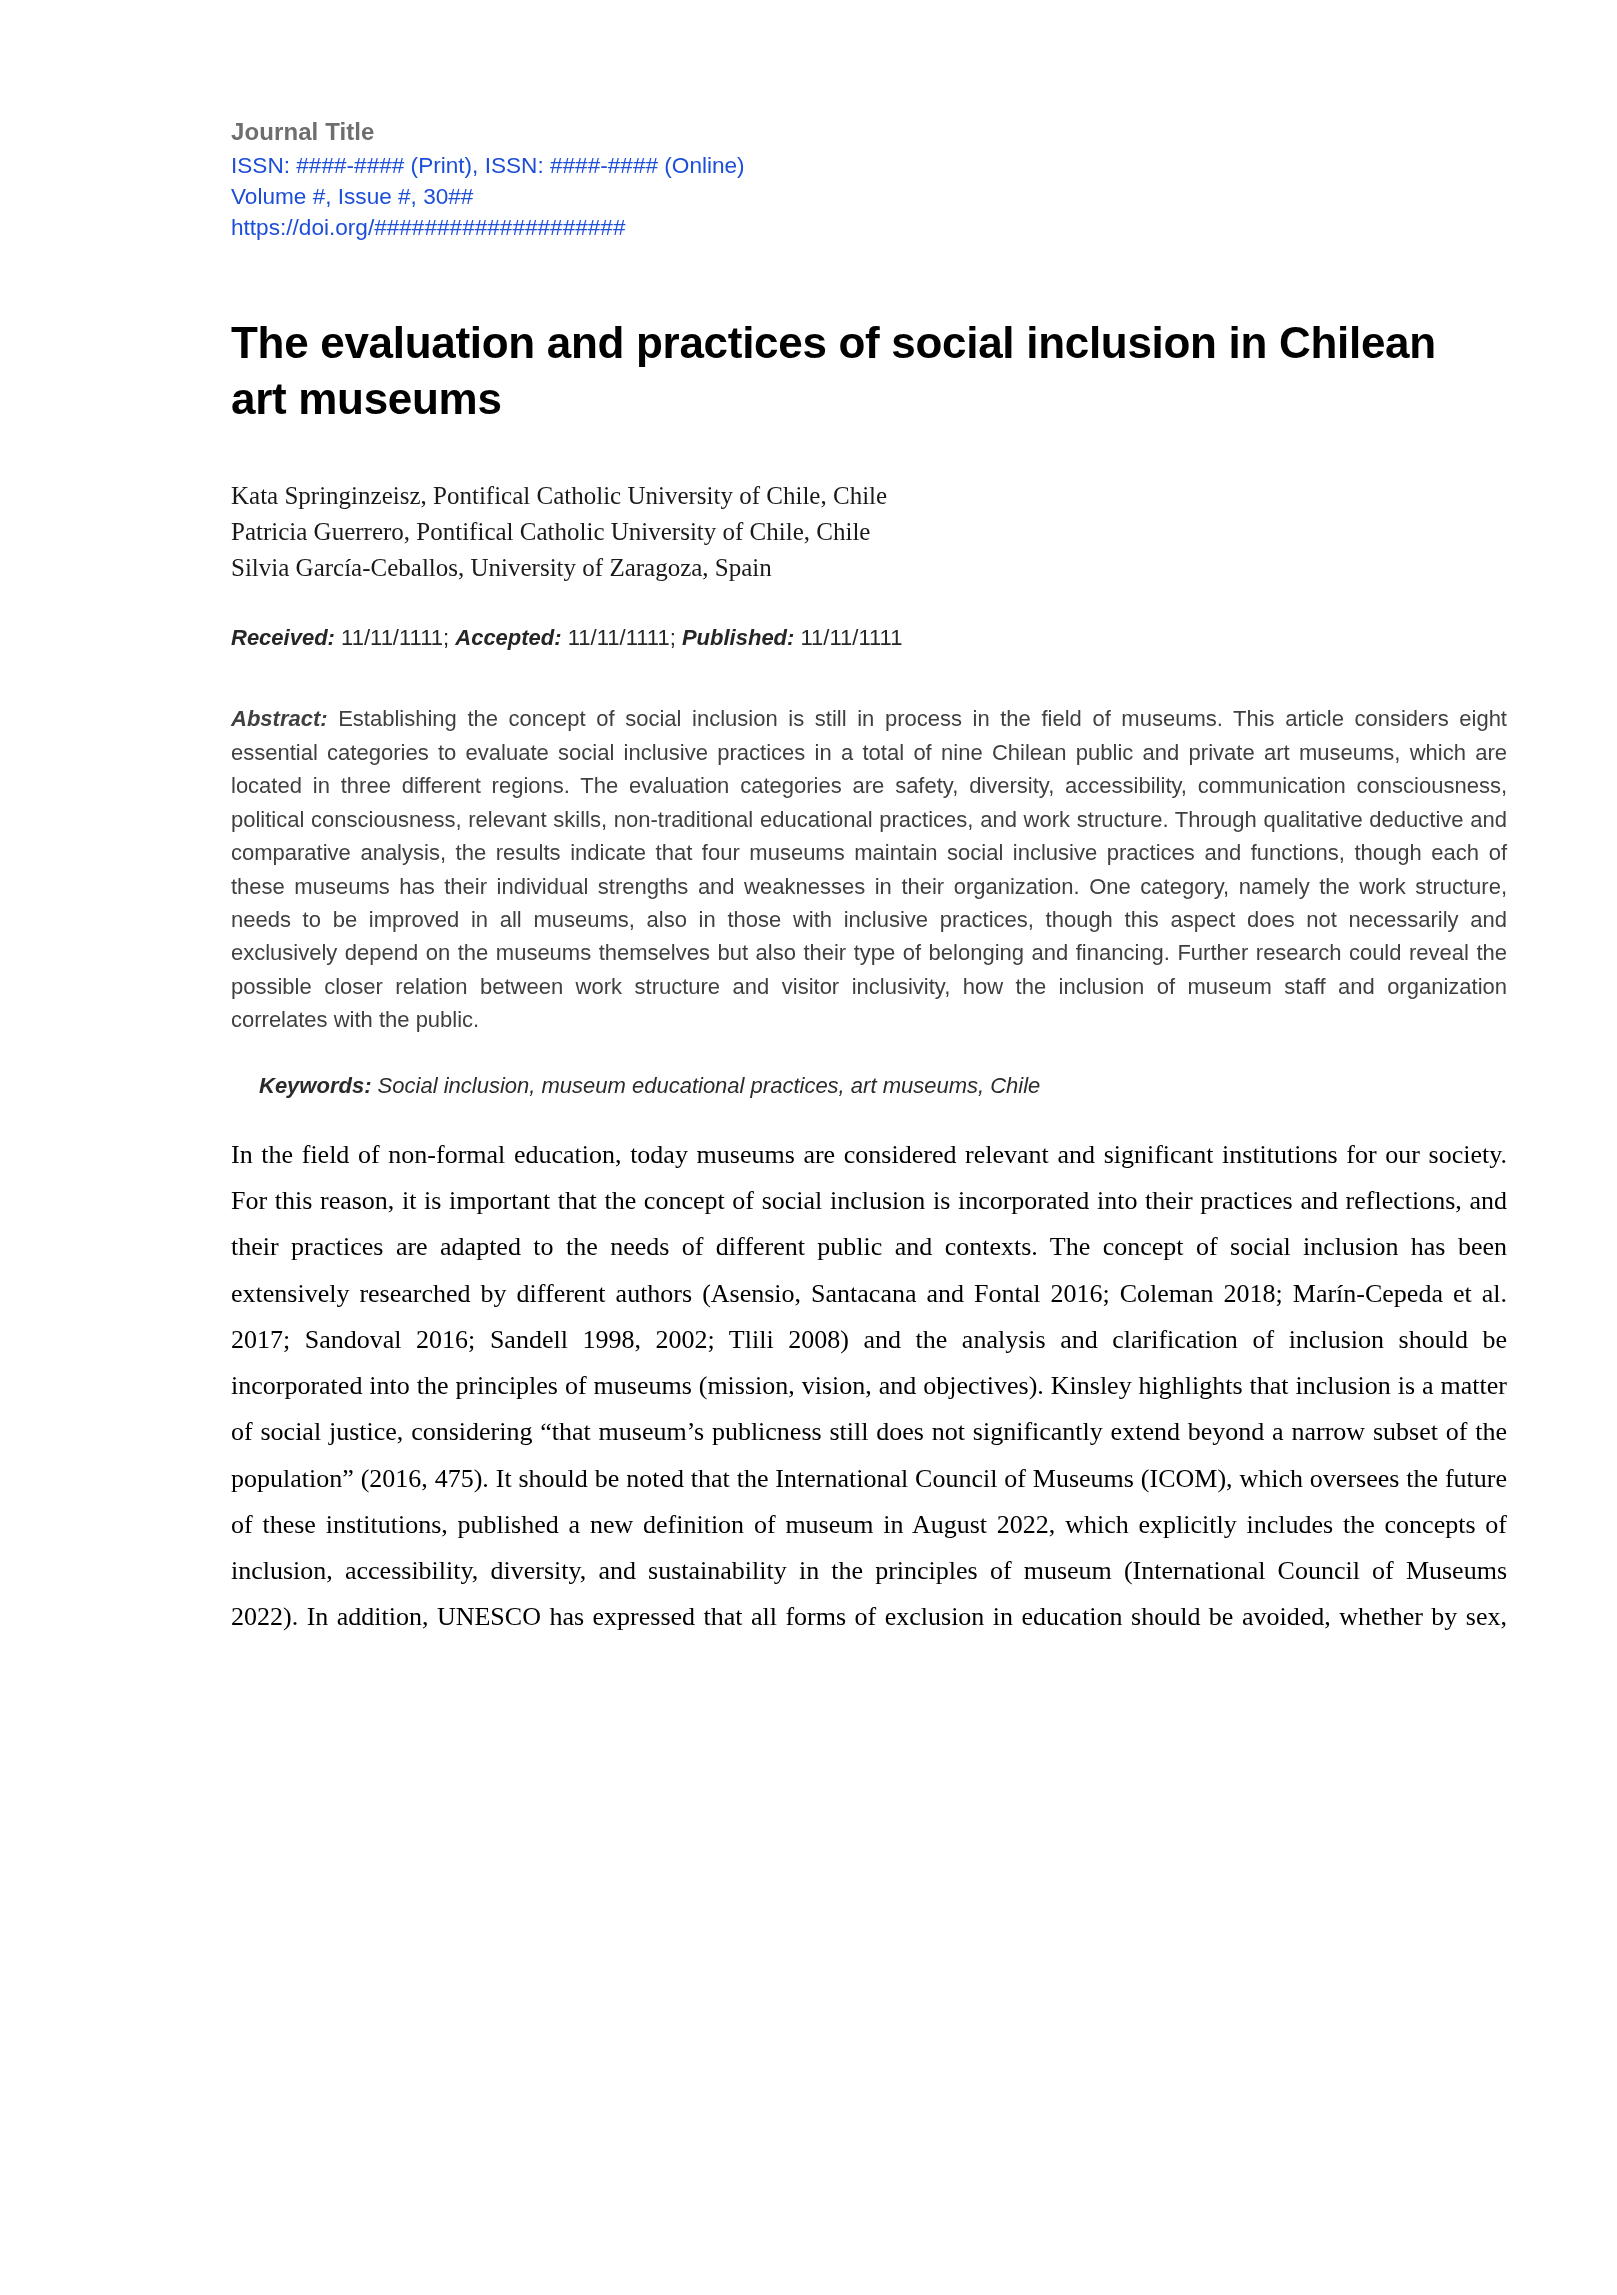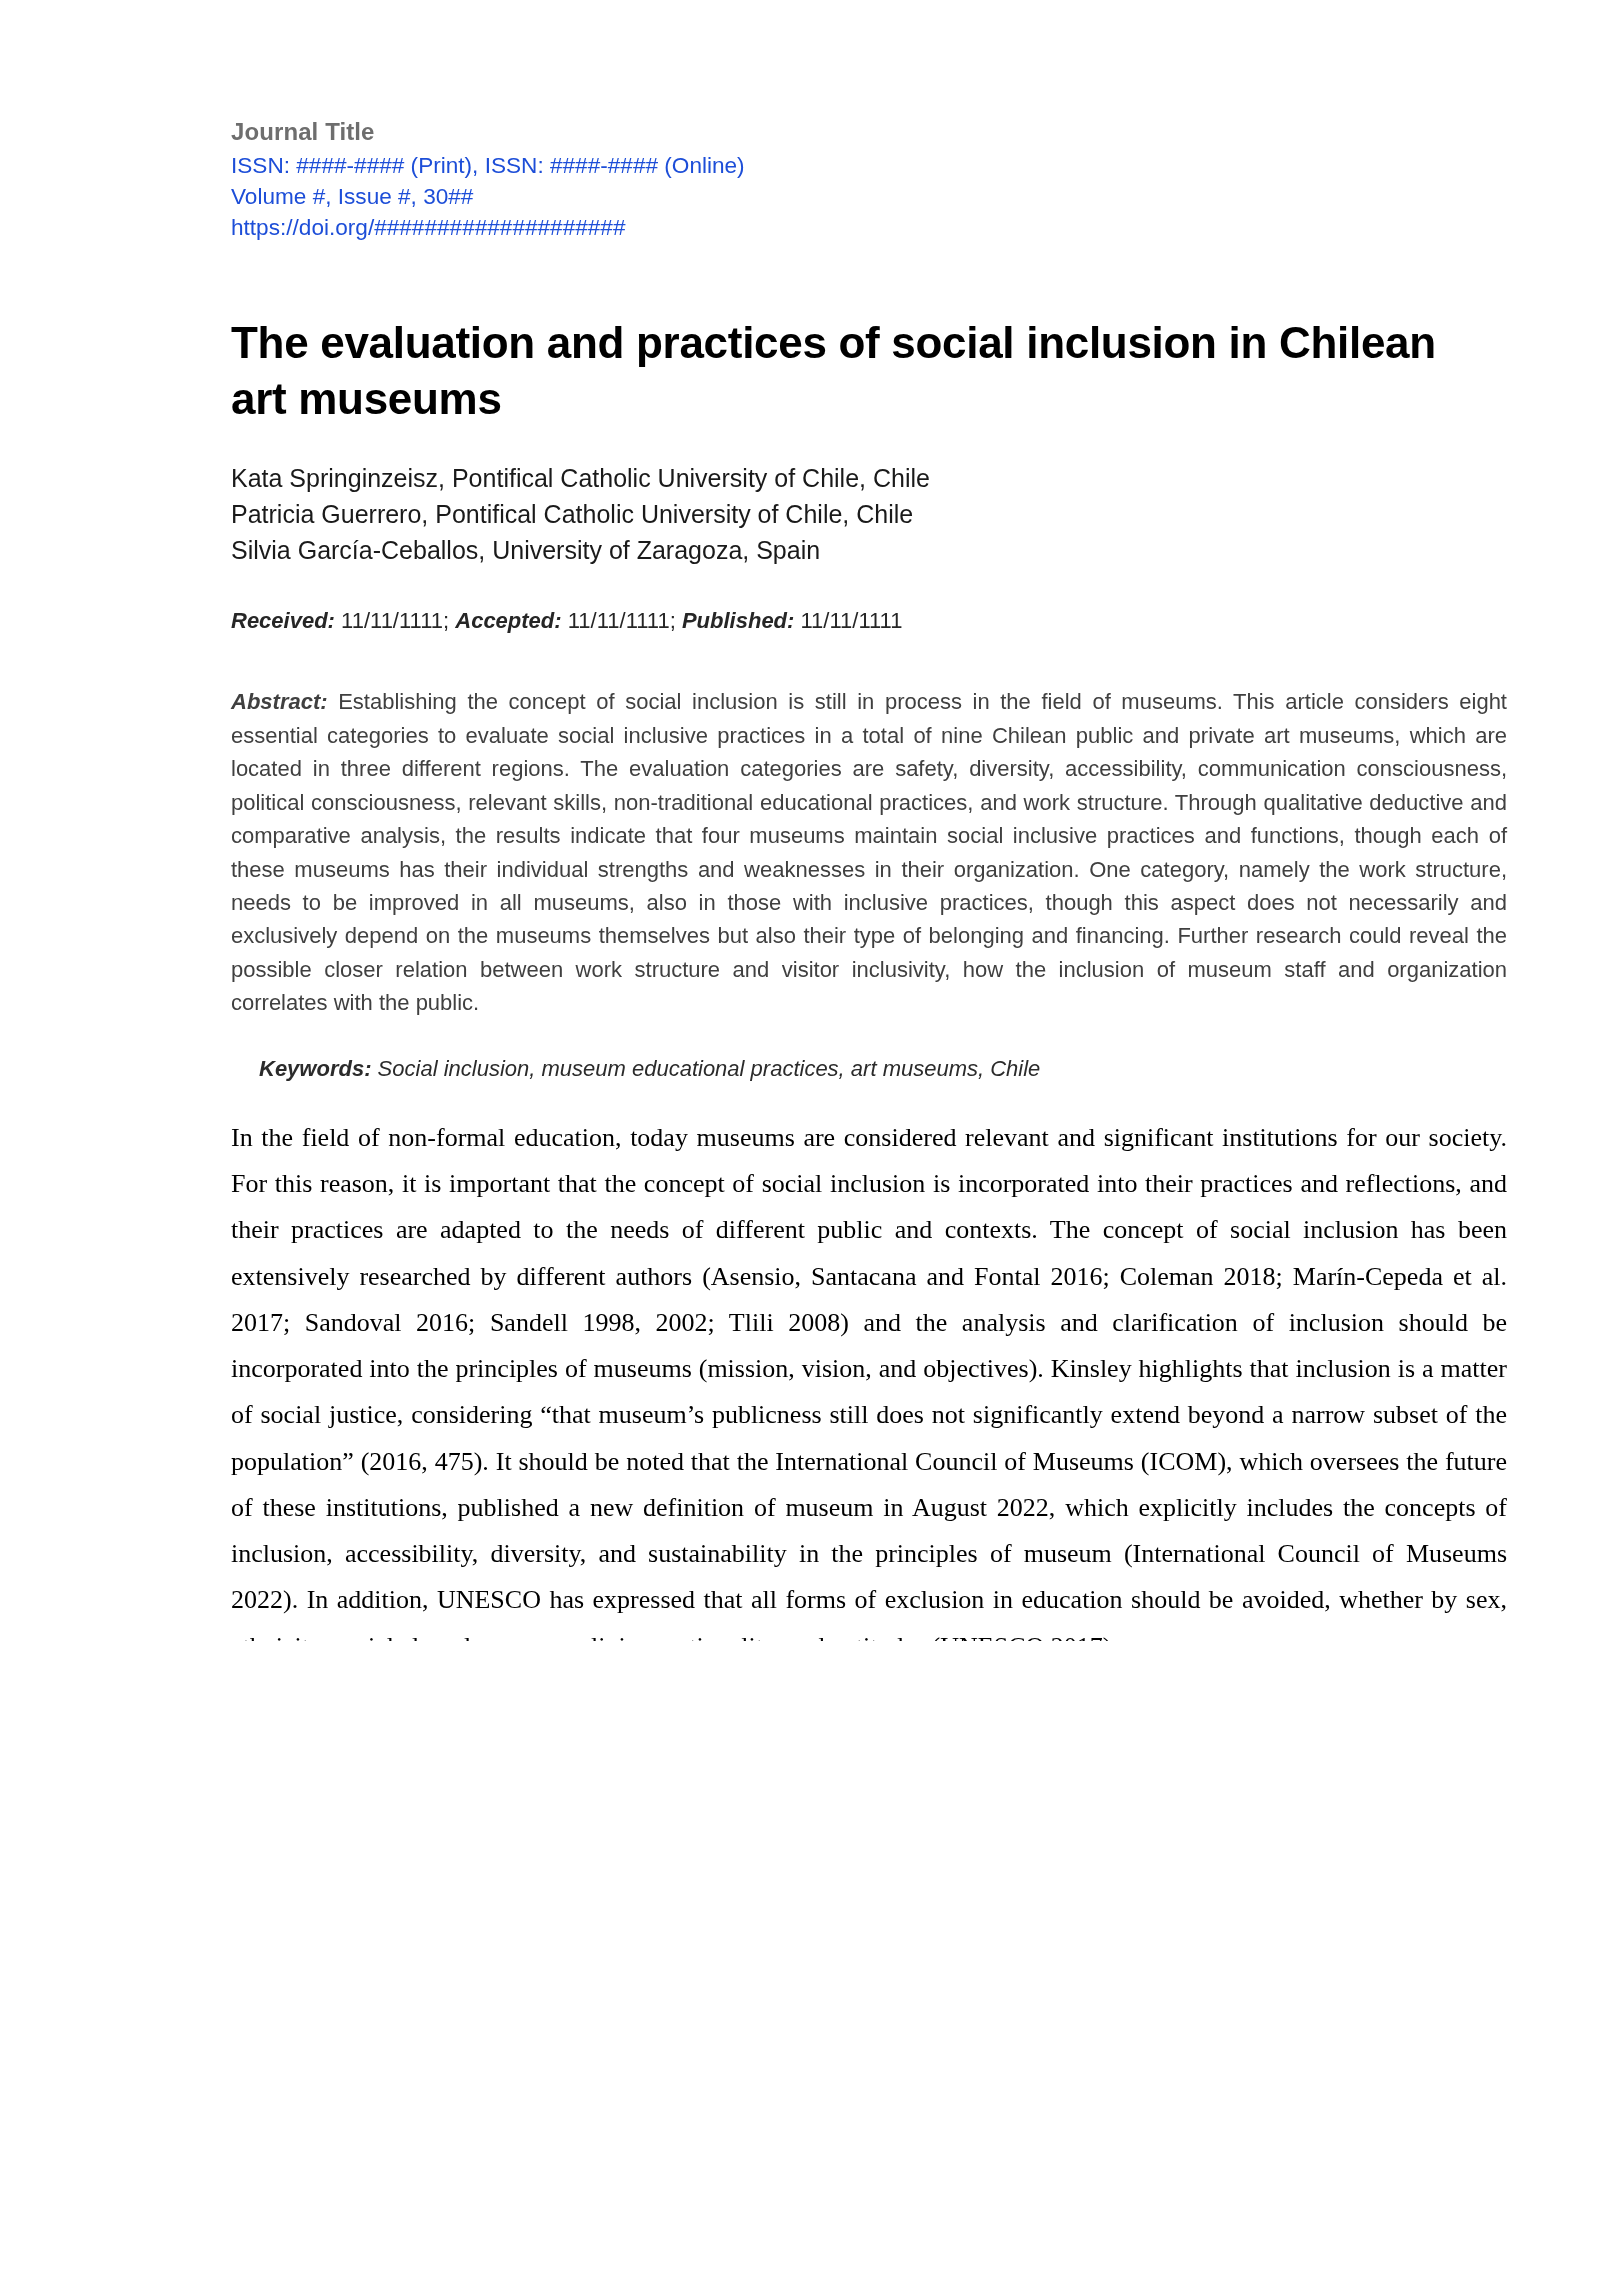--- a/index.html
+++ b/index.html
@@ -48,25 +48,25 @@
     font-size: 44px;
     line-height: 1.26;
     color: #000000;
     letter-spacing: -0.3px;
     margin-top: 72px;
     max-width: 1221px;
   }
 
   
   .authors {
-    font-family: Liberation Sans, sans-serif;
+    font-family: Liberation Serif, serif;
     font-size: 25px;
     line-height: 1.43;
     color: #1a1a1a;
-    margin-top: 35px;
+    margin-top: 52px;
   }
   .authors .author-line { white-space: pre; }
 
   
   .dates {
     font-family: "Liberation Sans", sans-serif;
     font-size: 22px;
     color: #262626;
     margin-top: 40px;
   }

